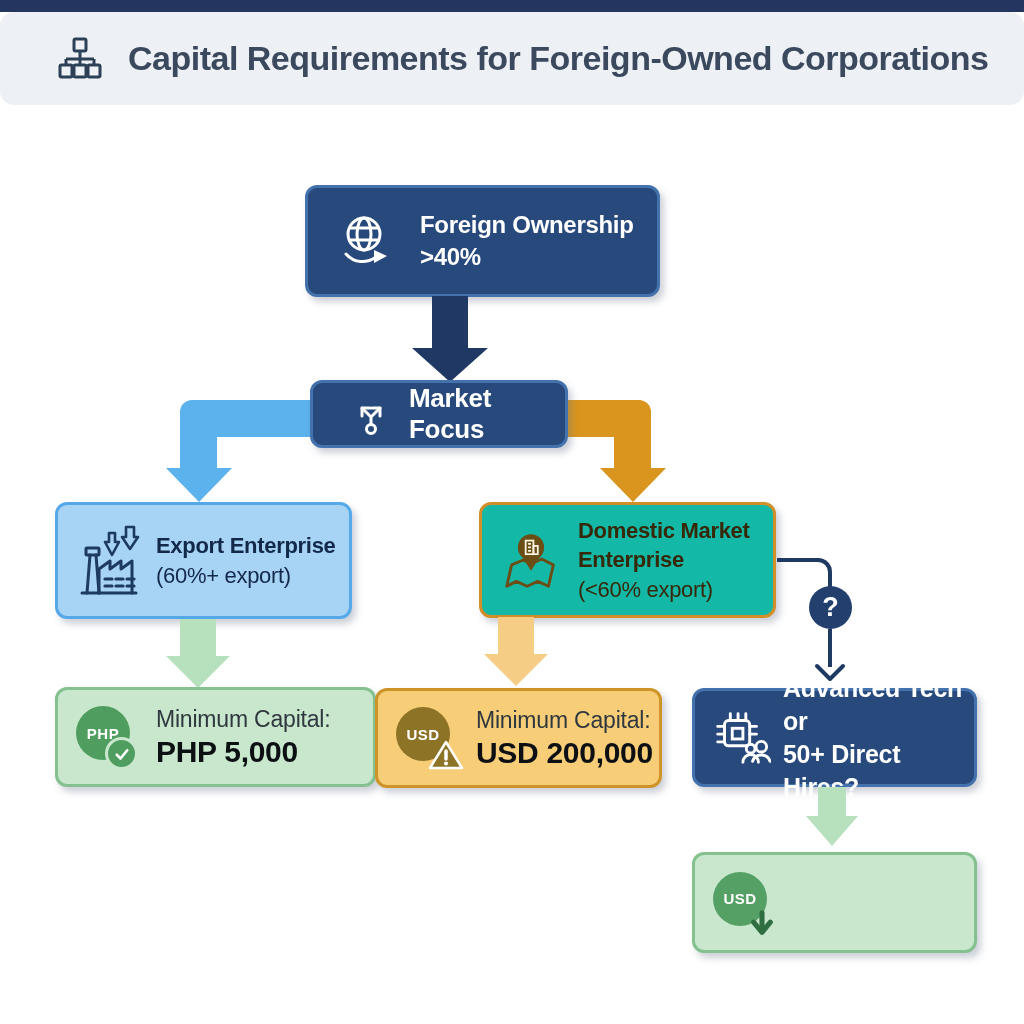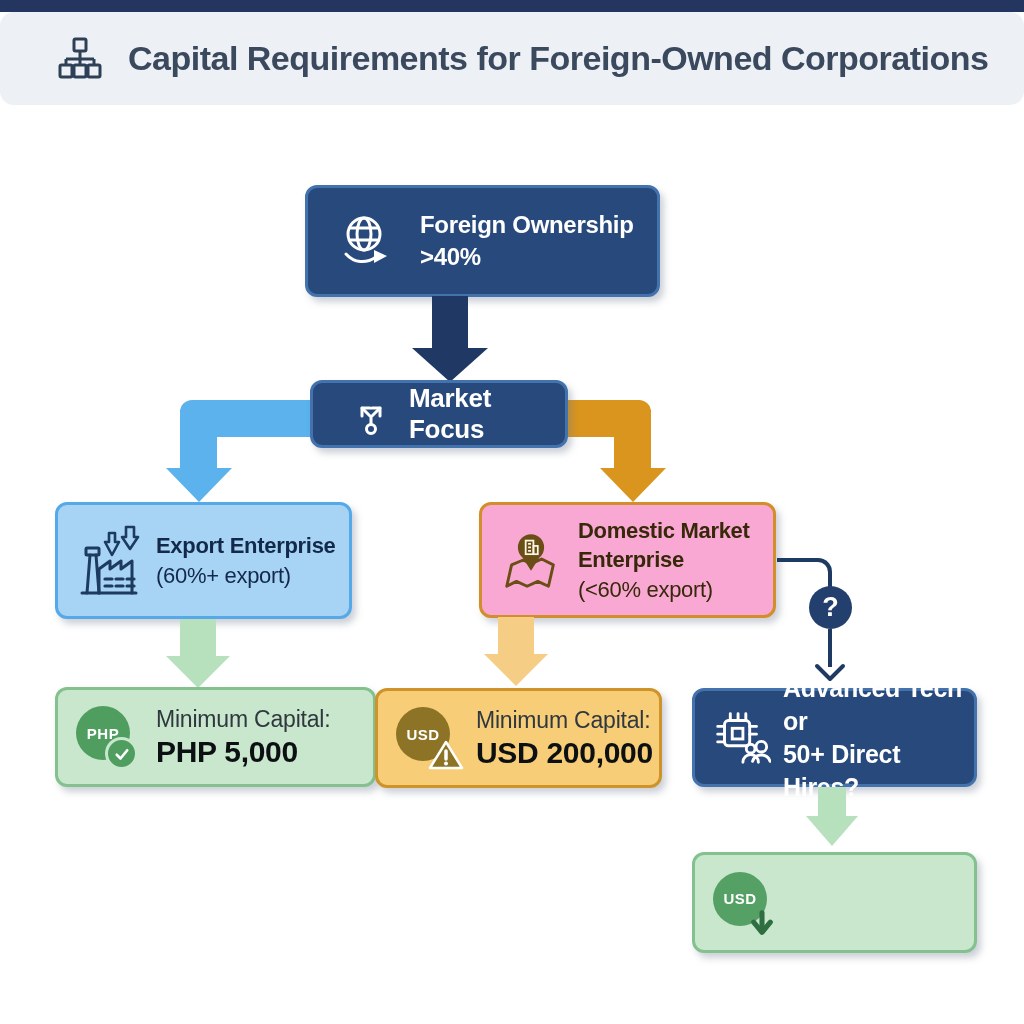--- a/index.html
+++ b/index.html
@@ -9,21 +9,21 @@
   .topbar{position:absolute;left:0;top:0;width:1024px;height:12px;background:#24365f;}
   .header{position:absolute;left:0;top:12px;width:1024px;height:93px;background:#edf0f5;
           display:flex;align-items:center;padding-left:56px;box-sizing:border-box;border-radius:14px;}
   .header .h-icon{width:48px;height:48px;margin-right:24px;flex:0 0 auto;}
   .title{font-size:34px;font-weight:bold;color:#3b495e;letter-spacing:-0.5px;white-space:nowrap;}
   
   .box{position:absolute;box-sizing:border-box;display:flex;align-items:center;
        border-radius:12px;box-shadow:4px 5px 7px rgba(110,120,140,.35);}
   .navy{background:#27497c;border:3px solid #4472ad;color:#ffffff;}
   .blue{background:#a7d3f4;border:3px solid #55a9e8;color:#13294a;}
-  .amber{background:#f9a8d4;border:3px solid #d28e28;color:#362808;}
+  .amber{background:#14b8a6;border:3px solid #d28e28;color:#362808;}
   .amber2{background:#f8cd78;border:3px solid #cf9429;color:#0c1013;}
   .green{background:#c8e7cd;border:3px solid #84c18f;color:#0c1013;}
   .nicon{flex:0 0 auto;display:flex;align-items:center;justify-content:center;}
   .ntext{line-height:1.32;}
   .t-bold{font-weight:bold;letter-spacing:-0.3px;}
   .t-reg{font-weight:normal;letter-spacing:-0.3px;}
   .rlabel{font-size:23px;color:#2f383e;letter-spacing:-0.2px;}
   .rvalue{font-size:30px;font-weight:bold;color:#0c1013;margin-top:2px;letter-spacing:-0.3px;}
   
   .coin-wrap{position:relative;width:68px;height:66px;flex:0 0 auto;}

